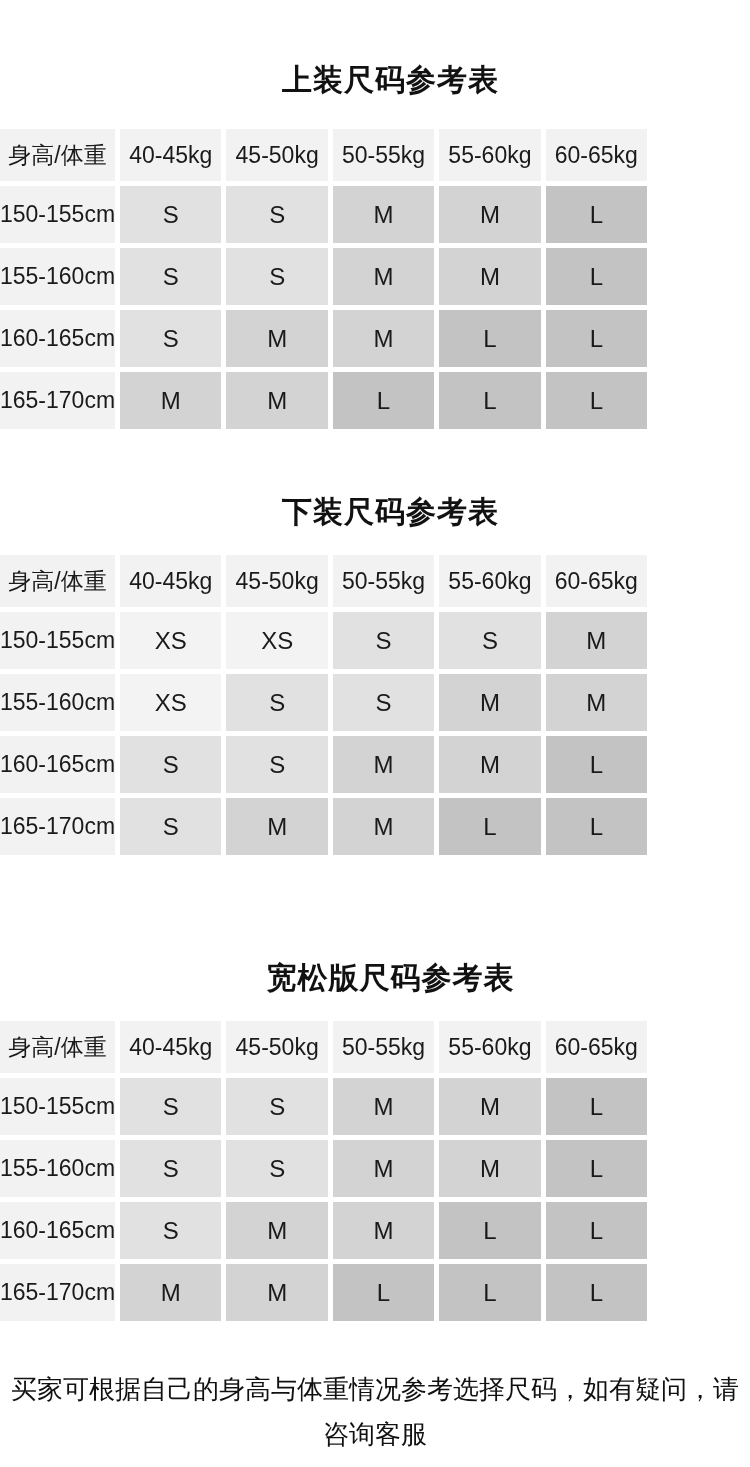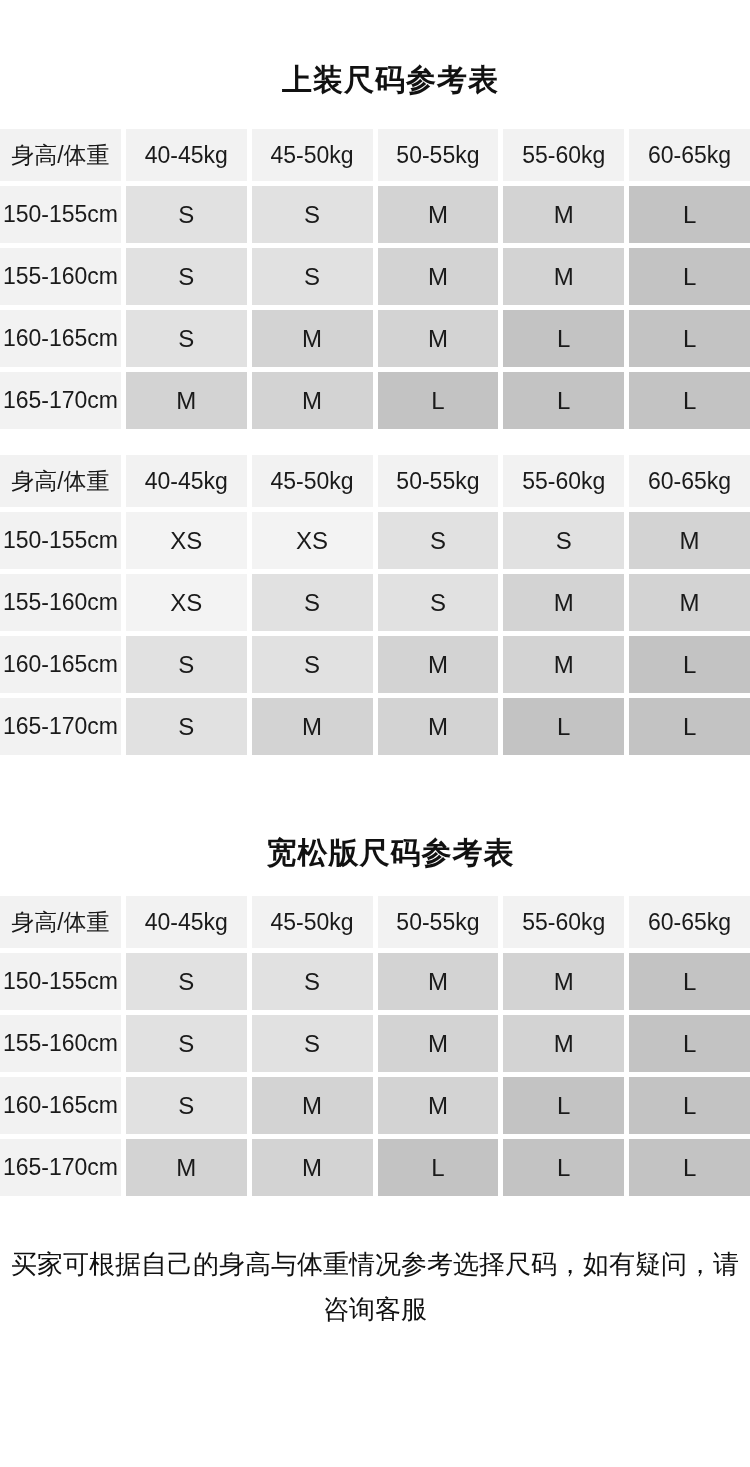--- a/index.html
+++ b/index.html
@@ -19,28 +19,28 @@
     text-align: center;
     font-size: 30px;
     line-height: 34px;
     font-weight: 700;
     color: #111111;
     letter-spacing: 1px;
     padding-left: 31px;
   }
   .section-1 .tbl-title { margin-top: 63px; }
   .section-2 .tbl-title { margin-top: 66px; }
-  .section-3 .tbl-title { margin-top: 81px; }
+  .section-3 .tbl-title { margin-top: 106px; }
 
   .size-grid {
     display: grid;
     grid-template-columns: repeat(6, 1fr);
     grid-template-rows: 52px repeat(4, 57px);
     gap: 5px;
-    width: 750px;
+    width: 647px;
   }
   .section-1 .size-grid { margin-top: 32px; }
   .section-2 .size-grid { margin-top: 26px; }
   .section-3 .size-grid { margin-top: 26px; }
 
   .cell {
     display: flex;
     align-items: center;
     justify-content: center;
     background: var(--light, #f2f2f2);
@@ -94,20 +94,21 @@
         <div class="cell label">165-170cm</div>
         <div class="cell size" style="background: rgb(211, 211, 211);">M</div>
         <div class="cell size" style="background: rgb(211, 211, 211);">M</div>
         <div class="cell size" style="background: rgb(195, 195, 195);">L</div>
         <div class="cell size" style="background: rgb(195, 195, 195);">L</div>
         <div class="cell size" style="background: rgb(195, 195, 195);">L</div>
       </div>
   </div>
 
   <div class="section section-2">
+    <h2 class="tbl-title">下装尺码参考表</h2>
     <div class="size-grid">
         <div class="cell head">身高/体重</div>
         <div class="cell head">40-45kg</div>
         <div class="cell head">45-50kg</div>
         <div class="cell head">50-55kg</div>
         <div class="cell head">55-60kg</div>
         <div class="cell head">60-65kg</div>
         <div class="cell label">150-155cm</div>
         <div class="cell size" style="background: rgb(243, 243, 243);">XS</div>
         <div class="cell size" style="background: rgb(243, 243, 243);">XS</div>

